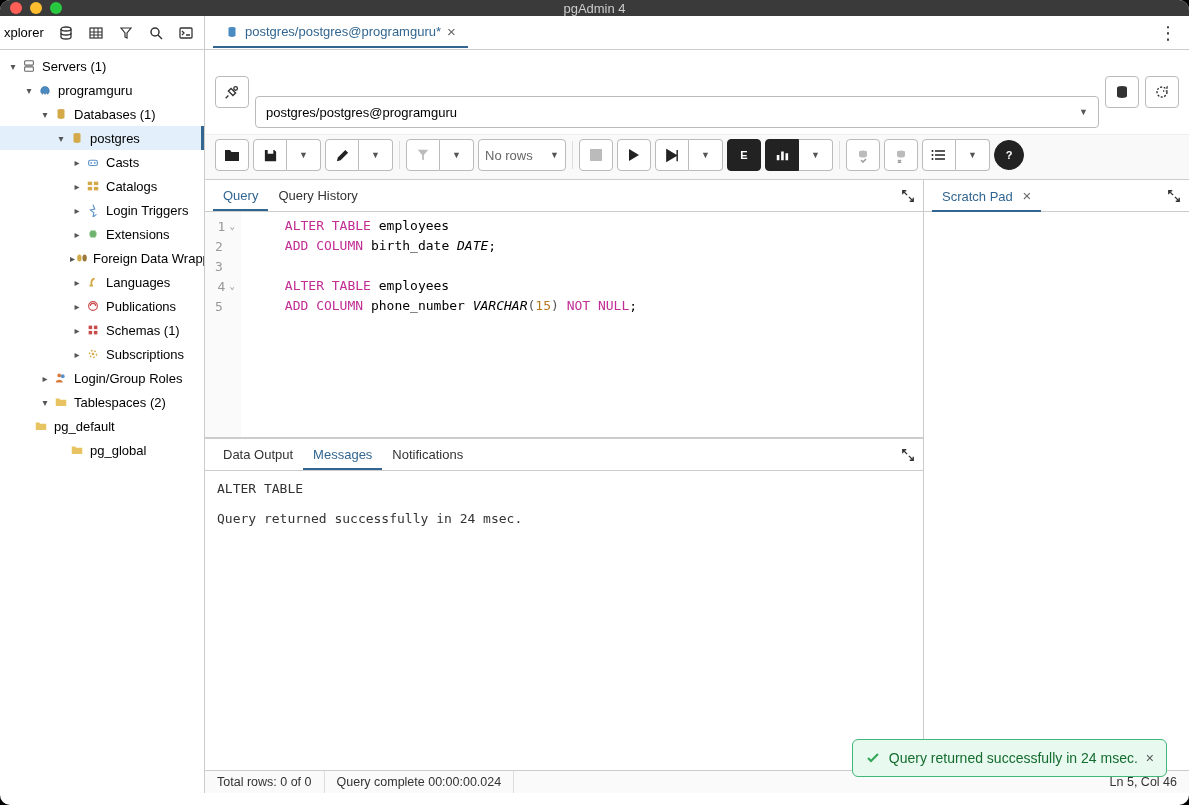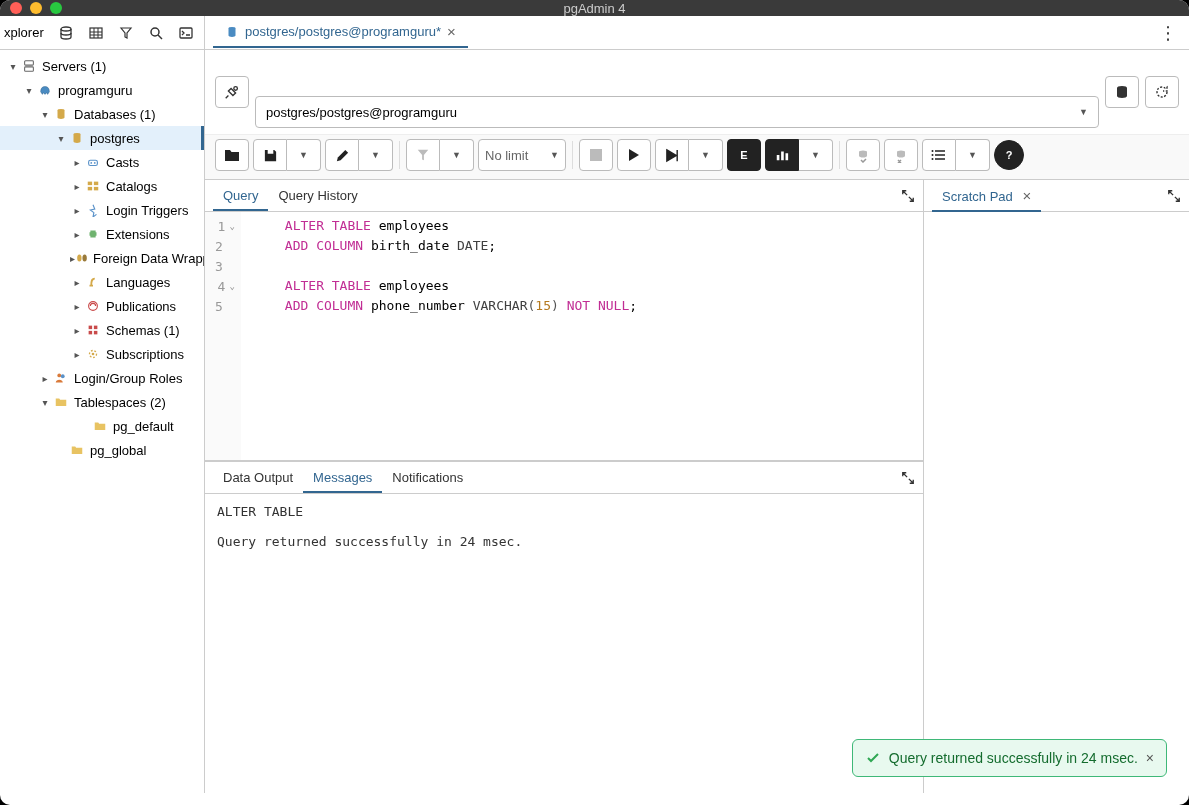--- a/index.html
+++ b/index.html
@@ -57,21 +57,21 @@
 .subtab { padding: 6px 10px; cursor: pointer; color: #333; }
 .subtab.active { color: #326690; border-bottom: 2px solid #326690; margin-bottom: -1px; }
 .expand-icon { margin-left: auto; cursor: pointer; color: #333; }
 
 .code-area { flex: 1; display: flex; font-family: "Menlo", "Consolas", monospace; font-size: 13px; position: relative; overflow: hidden; }
 .gutter { background: #fafafa; padding: 4px 6px 4px 10px; text-align: right; color: #999; user-select: none; }
 .gutter-line { height: 20px; display: flex; align-items: center; justify-content: flex-end; gap: 4px; }
 .fold { color: #888; font-size: 9px; }
 .code { padding: 4px 8px; white-space: pre; line-height: 20px; margin-left: 36px; }
 .kw { color: #c12d94; font-weight: 500; }
-.type { color: #404040; }
+.type { color: #000000; font-style: italic; }
 .num { color: #b5791e; }
 .paren { color: #555; }
 
 .watermark { position: absolute; left: 40px; right: 0; top: 220px; font-size: 80px; font-weight: 700; color: rgba(100,110,220,0.18); letter-spacing: 1px; pointer-events: none; }
 
 .output-panel { height: 333px; border-top: 2px solid #ccc; display: flex; flex-direction: column; }
 .messages-body { flex: 1; padding: 10px 12px; font-family: "Menlo", monospace; font-size: 13px; white-space: pre-wrap; color: #333; }
 
 .statusbar { height: 23px; border-top: 1px solid #ccc; display: flex; align-items: center; font-size: 12.5px; color: #333; background: #fafafa; }
 .status-cell { padding: 0 12px; border-right: 1px solid #ddd; height: 100%; display: flex; align-items: center; }
@@ -285,21 +285,21 @@
       <div class="tree-item" style="padding-left:38px">
         <span class="chevron">▾</span>
         <span class="tree-icon">
               <svg width="14" height="14" viewBox="0 0 16 16">
                 <path d="M2 4h4l1 1.5h7v7H2z" fill="#e8c362"></path>
               </svg>
             </span>
         <span class="tree-label">Tablespaces (2)</span>
       </div>
       <div id="ts-children">
-            <div class="tree-item" style="padding-left: 68px; margin-left: 23px;">
+            <div class="tree-item" style="padding-left: 32px;">
               <span class="tree-icon">
                 <svg width="14" height="14" viewBox="0 0 16 16">
                   <path d="M2 4h4l1 1.5h7v7H2z" fill="#e8c362"></path>
                 </svg>
               </span>
               <span class="tree-label">pg_default</span>
             </div>
             <div class="tree-item" style="padding-left: 68px;">
               <span class="tree-icon">
                 <svg width="14" height="14" viewBox="0 0 16 16">
@@ -382,21 +382,21 @@
         <button class="tb-btn faded">
               <svg width="14" height="14" viewBox="0 0 16 16">
                 <path d="M2 2h12l-5 6v6l-2-1V8z" fill="#bbb"></path>
               </svg>
             </button>
         <button class="tb-btn faded">
               <span class="dd-caret">▼</span>
             </button>
       </div>
       <div class="tb-btn limit-field">
-        <span>No limit</span>
+        <span>No rows</span>
         <span class="dd-caret">▼</span>
       </div>
       <div class="sep"></div>
       <button class="tb-btn faded">
             <svg width="12" height="12" viewBox="0 0 12 12">
               <rect width="12" height="12" fill="#bbb"></rect>
             </svg>
           </button>
       <button class="tb-btn">
             <svg width="12" height="14" viewBox="0 0 12 14">
@@ -522,20 +522,25 @@
           </div>
           <span class="expand-icon">
                 <svg width="14" height="14" viewBox="0 0 16 16">
                   <path d="M2 6V2h4M14 10v4h-4M2 2l5 5M14 14l-5-5" stroke="#333" stroke-width="1.5" fill="none"></path>
                 </svg>
               </span>
         </div>
       </div>
     </div>
 
+    <div class="statusbar">
+      <div class="status-cell">Total rows: 0 of 0</div>
+      <div class="status-cell">Query complete 00:00:00.024</div>
+      <div class="status-right">Ln 5, Col 46</div>
+    </div>
   </div>
 </div>
 
 <div class="success-toast">
   <span class="toast-check">
         <svg width="16" height="16" viewBox="0 0 16 16">
           <path d="M3 8l3 3 7-7" stroke="#2fa754" stroke-width="2" fill="none"></path>
         </svg>
       </span>
   <span>Query returned successfully in 24 msec.</span>

